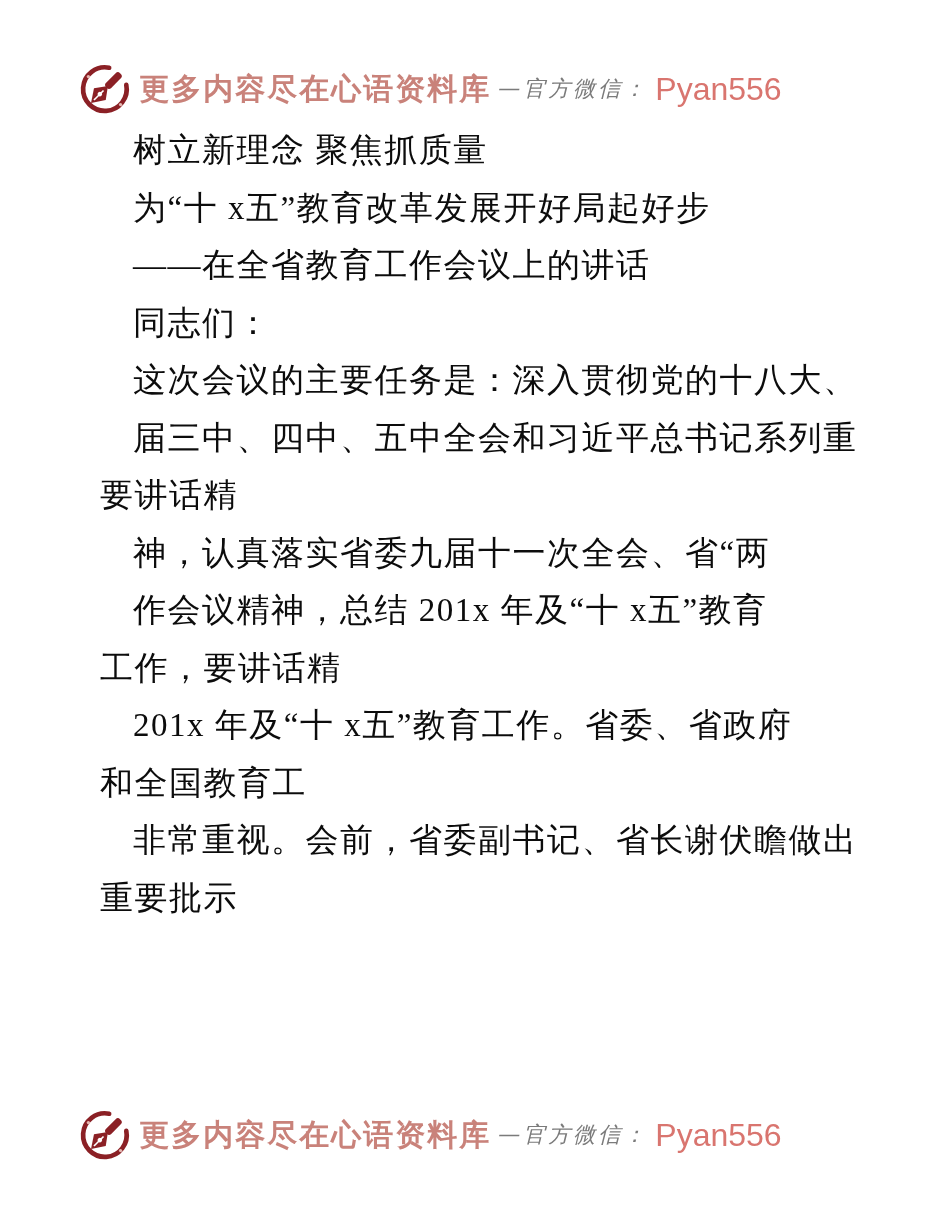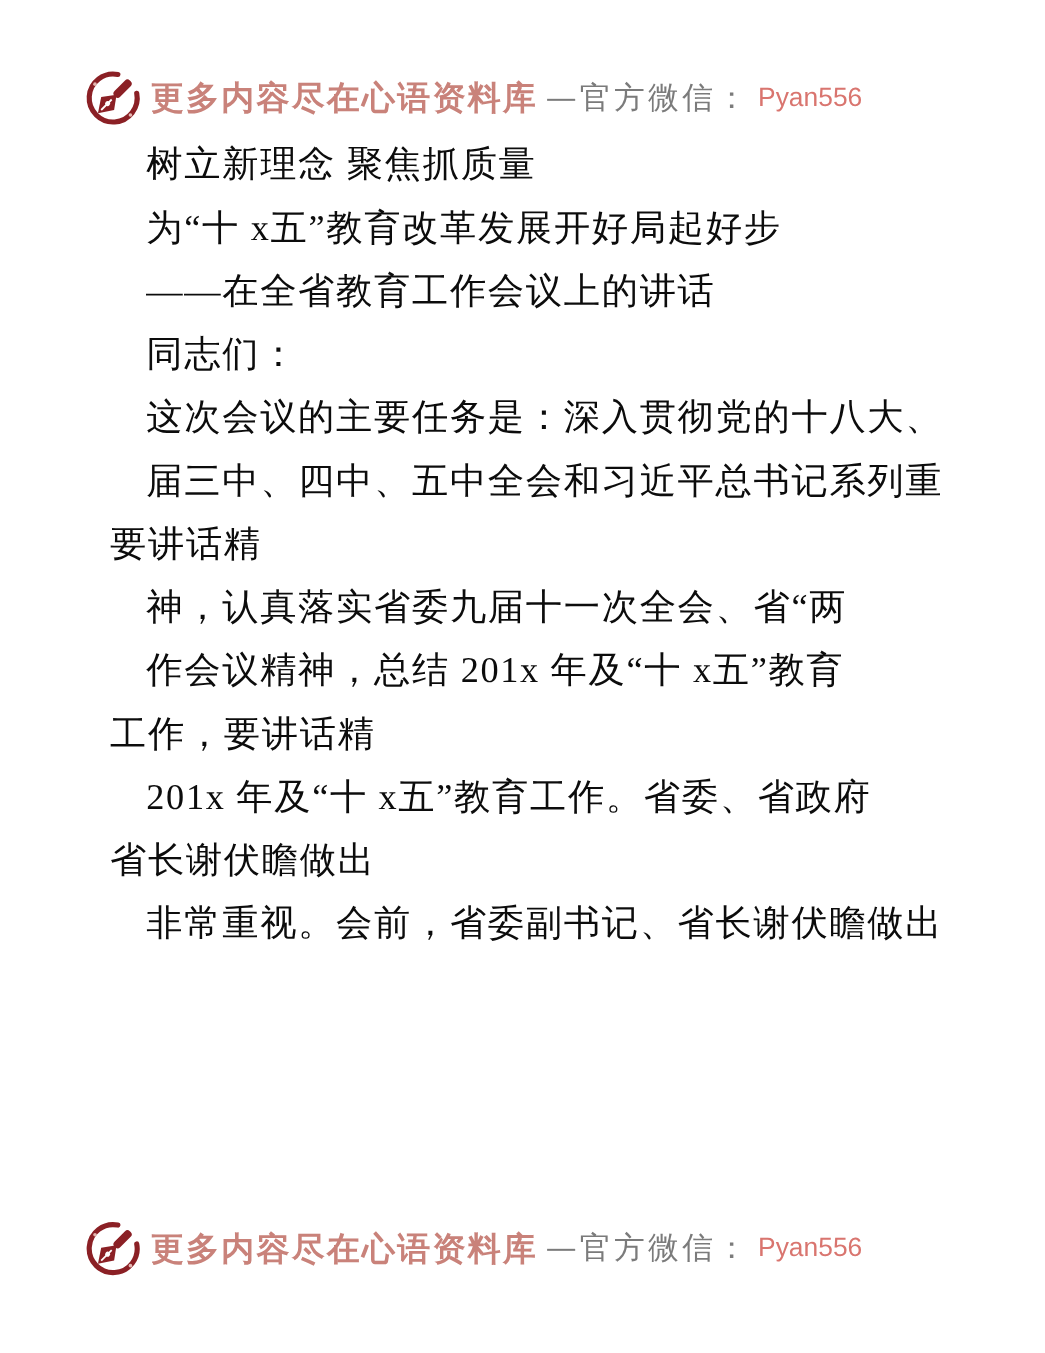--- a/index.html
+++ b/index.html
@@ -32,26 +32,27 @@
     justify-content: center;
   }
   .brand-text {
     color: #c9827a;
     font-size: 30px;
     letter-spacing: 2px;
     font-weight: 600;
   }
   .separator-text {
     color: #7b7b7b;
-    font-size: 28px;
+    font-size: 22px;
     letter-spacing: 3px;
+    font-style: italic;
   }
   .wechat-id {
     color: #d9756f;
-    font-size: 24px;
+    font-size: 32px;
     font-family: "Liberation Sans", sans-serif;
     font-style: normal;
   }
   .doc-body {
     position: absolute;
     left: 100px;
     top: 122px;
     width: 770px;
     font-family: Liberation Serif, serif;
   }
@@ -94,22 +95,23 @@
     <div class="text-line indent">为“十 x五”教育改革发展开好局起好步</div>
     <div class="text-line indent">——在全省教育工作会议上的讲话</div>
     <div class="text-line indent">同志们：</div>
     <div class="text-line indent">这次会议的主要任务是：深入贯彻党的十八大、</div>
     <div class="text-line indent">届三中、四中、五中全会和习近平总书记系列重</div>
     <div class="text-line">要讲话精</div>
     <div class="text-line indent">神，认真落实省委九届十一次全会、省“两</div>
     <div class="text-line indent">作会议精神，总结 201x 年及“十 x五”教育</div>
     <div class="text-line">工作，要讲话精</div>
     <div class="text-line indent">201x 年及“十 x五”教育工作。省委、省政府</div>
-    <div class="text-line">省长谢伏瞻做出</div>
+    <div class="text-line">和全国教育工</div>
     <div class="text-line indent">非常重视。会前，省委副书记、省长谢伏瞻做出</div>
+    <div class="text-line">重要批示</div>
   </div>
 
   <div class="watermark footer">
     <span class="logo-wrap">
       <svg width="54" height="54" viewBox="0 0 52 52" aria-hidden="true">
         <path d="M30 5.5 A21 21 0 1 0 46.5 22" fill="none" stroke="#8b2025" stroke-width="4.5" stroke-linecap="round"></path>
         <circle cx="10" cy="14" r="1.6" fill="#e4b6b0"></circle>
         <circle cx="41" cy="41" r="1.6" fill="#e4b6b0"></circle>
         <g transform="rotate(45 26 26)">
           <rect x="22.5" y="5" width="7" height="19" rx="3" fill="#8b2025"></rect>

